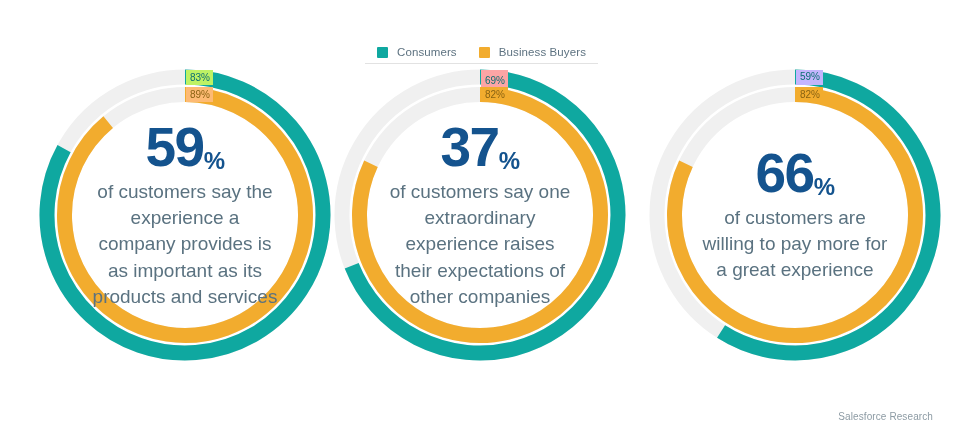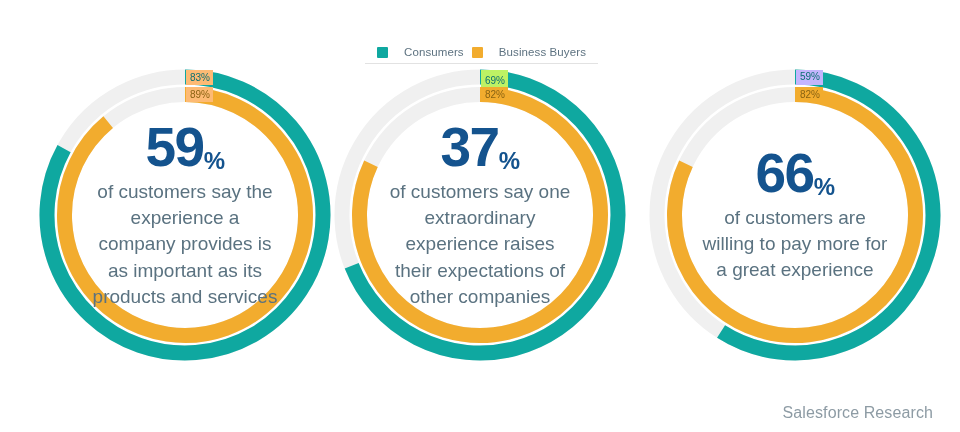--- a/index.html
+++ b/index.html
@@ -15,21 +15,21 @@
   
   .legend{
     position:absolute;
     left:365px;top:41px;
     width:233px;height:23px;
     display:flex;align-items:center;justify-content:space-between;
     padding:0 12px;
     box-sizing:border-box;
     border-bottom:1px solid #e2e2e2;
   }
-  .legend-item{display:flex;align-items:flex-end;gap:16px;}
+  .legend-item{display:flex;align-items:flex-end;gap:9px;}
   .legend-swatch{width:11px;height:11px;display:block;border-radius:1px;}
   .legend-label{
     font-size:11.5px;color:#5d7280;letter-spacing:.1px;white-space:nowrap;
   }
 
   
   .gauge{position:absolute;width:300px;height:300px;}
   .gauge svg{position:absolute;left:0;top:0;width:300px;height:300px;display:block;}
 
   .center-block{
@@ -75,21 +75,21 @@
     line-height:1;
     white-space:nowrap;
   }
   .badge.outer{color:#0b6f72;}
   .badge.inner{color:#8a6312;}
 
   
   .footer-credit{
     position:absolute;
     right:27px;bottom:10px;
-    font-size:16px;
+    font-size:10px;
     color:#8d9ba4;
     letter-spacing:.1px;
   }
 </style>
 </head>
 <body>
 
 <div id="stage">
 
   <div class="legend">
@@ -112,41 +112,41 @@
           <path d="M 150 29.5 A 120.5 120.5 0 1 1 73.19040923528283 57.15315424551744" fill="none" stroke="#F2AC2E" stroke-width="15" stroke-linecap="butt"></path>
         </g>
     </svg>
     <div class="center-block">
       <div class="num-row">
         <span class="big-number">59</span>
         <span class="pct-sign">%</span>
       </div>
       <div class="caption">of customers say the experience a company provides is as important as its products and services</div>
     </div>
-    <div class="badge outer" style="top: 5px; left: 151px; height: 15px; background: #fdba74; padding-right: 3px;">83%</div>
+    <div class="badge outer" style="top: 5px; left: 151px; height: 15px; background: #bef264; padding-right: 3px;">83%</div>
     <div class="badge inner" style="top: 22px; left: 151px; height: 15px; background: #fdba74; padding-right: 3px;">89%</div>
   </div>
 
   <div class="gauge" id="gauge-1" style="left:330px;top:65px;">
     <svg viewBox="0 0 300 300">
       <g class="rings">
           <path d="M 150 12 A 138 138 0 1 1 149.9975914456324 12.000000021018593" fill="none" stroke="#F0F0F0" stroke-width="15" stroke-linecap="butt"></path>
           <path d="M 150 12 A 138 138 0 1 1 21.69084494742134 200.80118827048562" fill="none" stroke="#0FA8A0" stroke-width="15" stroke-linecap="butt"></path>
           <path d="M 150 29.5 A 120.5 120.5 0 1 1 149.99789687825145 29.500000018353205" fill="none" stroke="#F0F0F0" stroke-width="15" stroke-linecap="butt"></path>
           <path d="M 150 29.5 A 120.5 120.5 0 1 1 40.968340177844624 98.6935953664088" fill="none" stroke="#F2AC2E" stroke-width="15" stroke-linecap="butt"></path>
         </g>
     </svg>
     <div class="center-block">
       <div class="num-row">
         <span class="big-number">37</span>
         <span class="pct-sign">%</span>
       </div>
       <div class="caption">of customers say one extraordinary experience raises their expectations of other companies</div>
     </div>
-    <div class="badge outer" style="top: 4.5px; left: 151px; height: 22px; background: #bef264; padding-right: 3px;">69%</div>
+    <div class="badge outer" style="top: 4.5px; left: 151px; height: 22px; background: #fca5a5; padding-right: 3px;">69%</div>
     <div class="badge inner" style="top: 22px; left: 151px; height: 15px; background: rgb(242, 172, 46); padding-right: 3px;">82%</div>
   </div>
 
   <div class="gauge" id="gauge-2" style="left:645px;top:65px;">
     <svg viewBox="0 0 300 300">
       <g class="rings">
           <path d="M 150 12 A 138 138 0 1 1 149.9975914456324 12.000000021018593" fill="none" stroke="#F0F0F0" stroke-width="15" stroke-linecap="butt"></path>
           <path d="M 150 12 A 138 138 0 1 1 76.05590229289854 266.51725371927813" fill="none" stroke="#0FA8A0" stroke-width="15" stroke-linecap="butt"></path>
           <path d="M 150 29.5 A 120.5 120.5 0 1 1 149.99789687825145 29.500000018353205" fill="none" stroke="#F0F0F0" stroke-width="15" stroke-linecap="butt"></path>
           <path d="M 150 29.5 A 120.5 120.5 0 1 1 40.968340177844624 98.6935953664088" fill="none" stroke="#F2AC2E" stroke-width="15" stroke-linecap="butt"></path>

